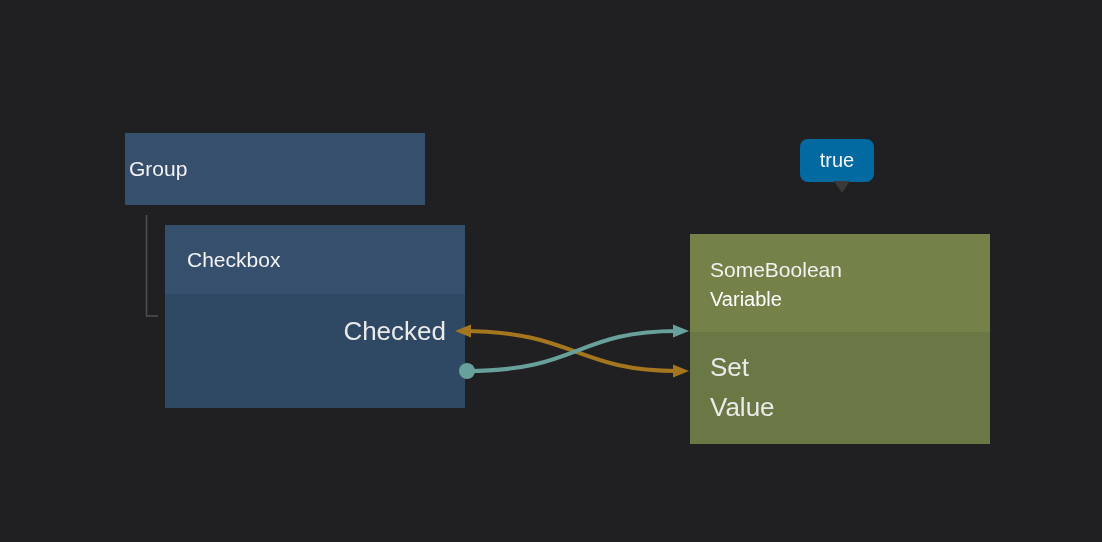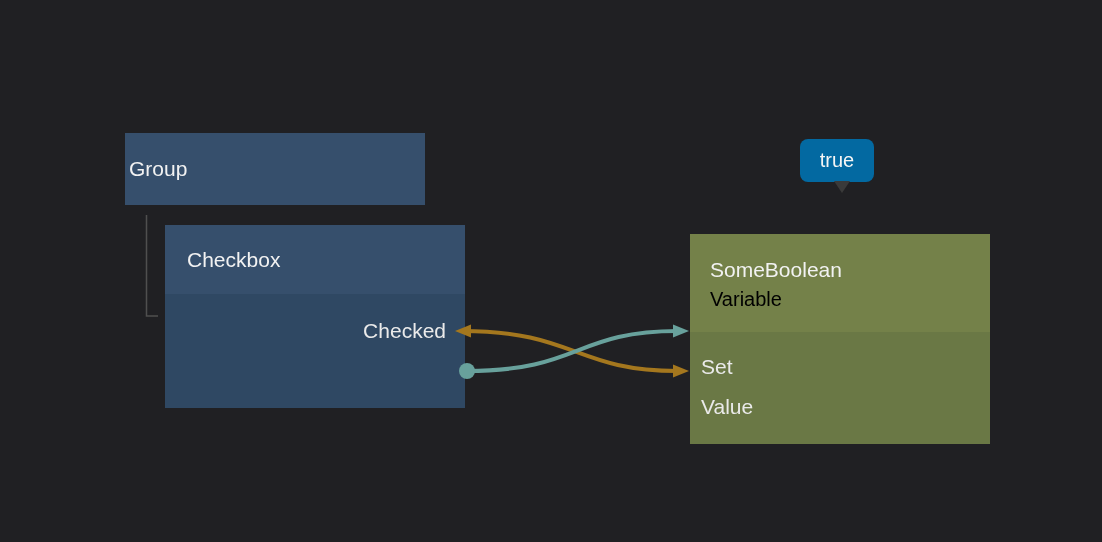--- a/index.html
+++ b/index.html
@@ -66,42 +66,42 @@
     height: 98px;
     background: #748149;
     padding: 21px 0 0 20px;
   }
   #node-someboolean .node-title {
     line-height: 30px;
   }
   #node-someboolean .node-subtitle {
     font-size: 20px;
     line-height: 28px;
-    color: #000000;
+    color: #ffffff;
   }
   #node-someboolean .node-body {
     height: 112px;
     background: #6a7845;
     padding-top: 15px;
     box-sizing: border-box;
   }
   .port-row {
     height: 40px;
     line-height: 40px;
-    font-size: 21px;
+    font-size: 26px;
     color: #eaeaea;
     white-space: nowrap;
   }
   .ports-out .port-row {
     text-align: right;
     padding-right: 19px;
   }
   .ports-in .port-row {
     text-align: left;
-    padding-left: 11px;
+    padding-left: 20px;
   }
   
   #hierarchy-svg, #wires-svg {
     position: absolute;
     left: 0; top: 0;
     width: 1102px; height: 542px;
     pointer-events: none;
   }
   #hierarchy-svg { z-index: 1; }
   .node { z-index: 2; }

